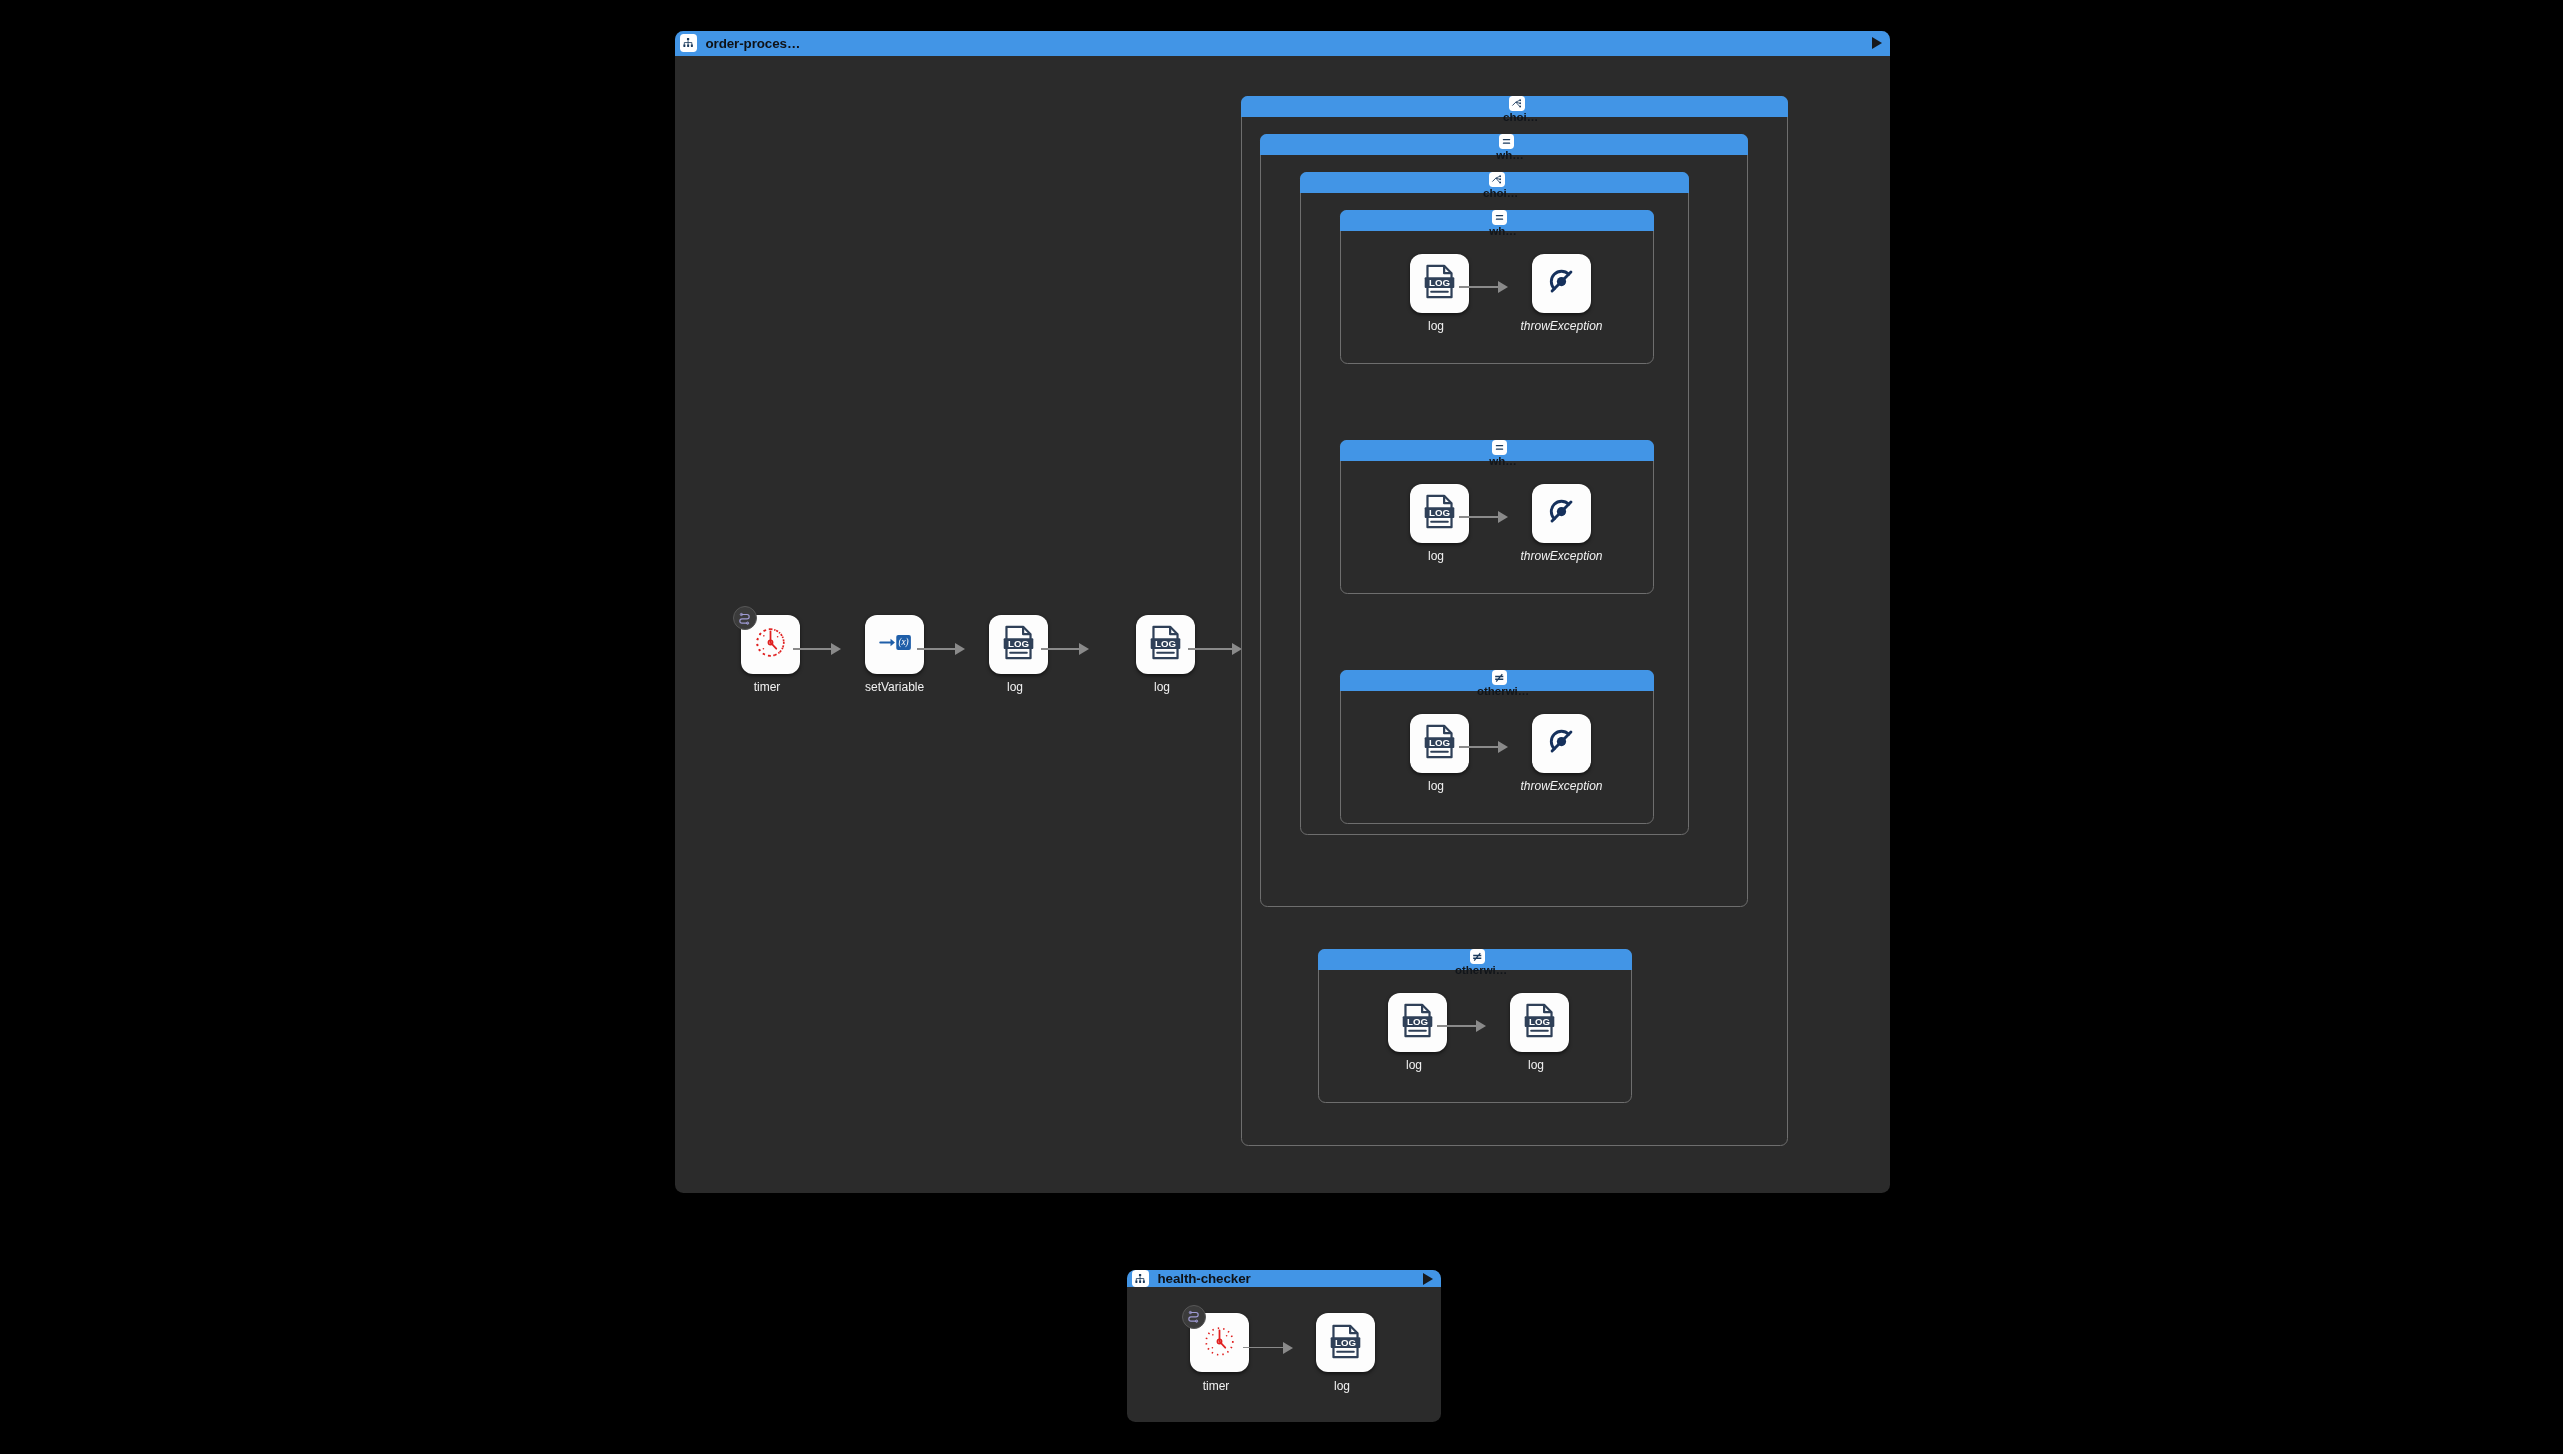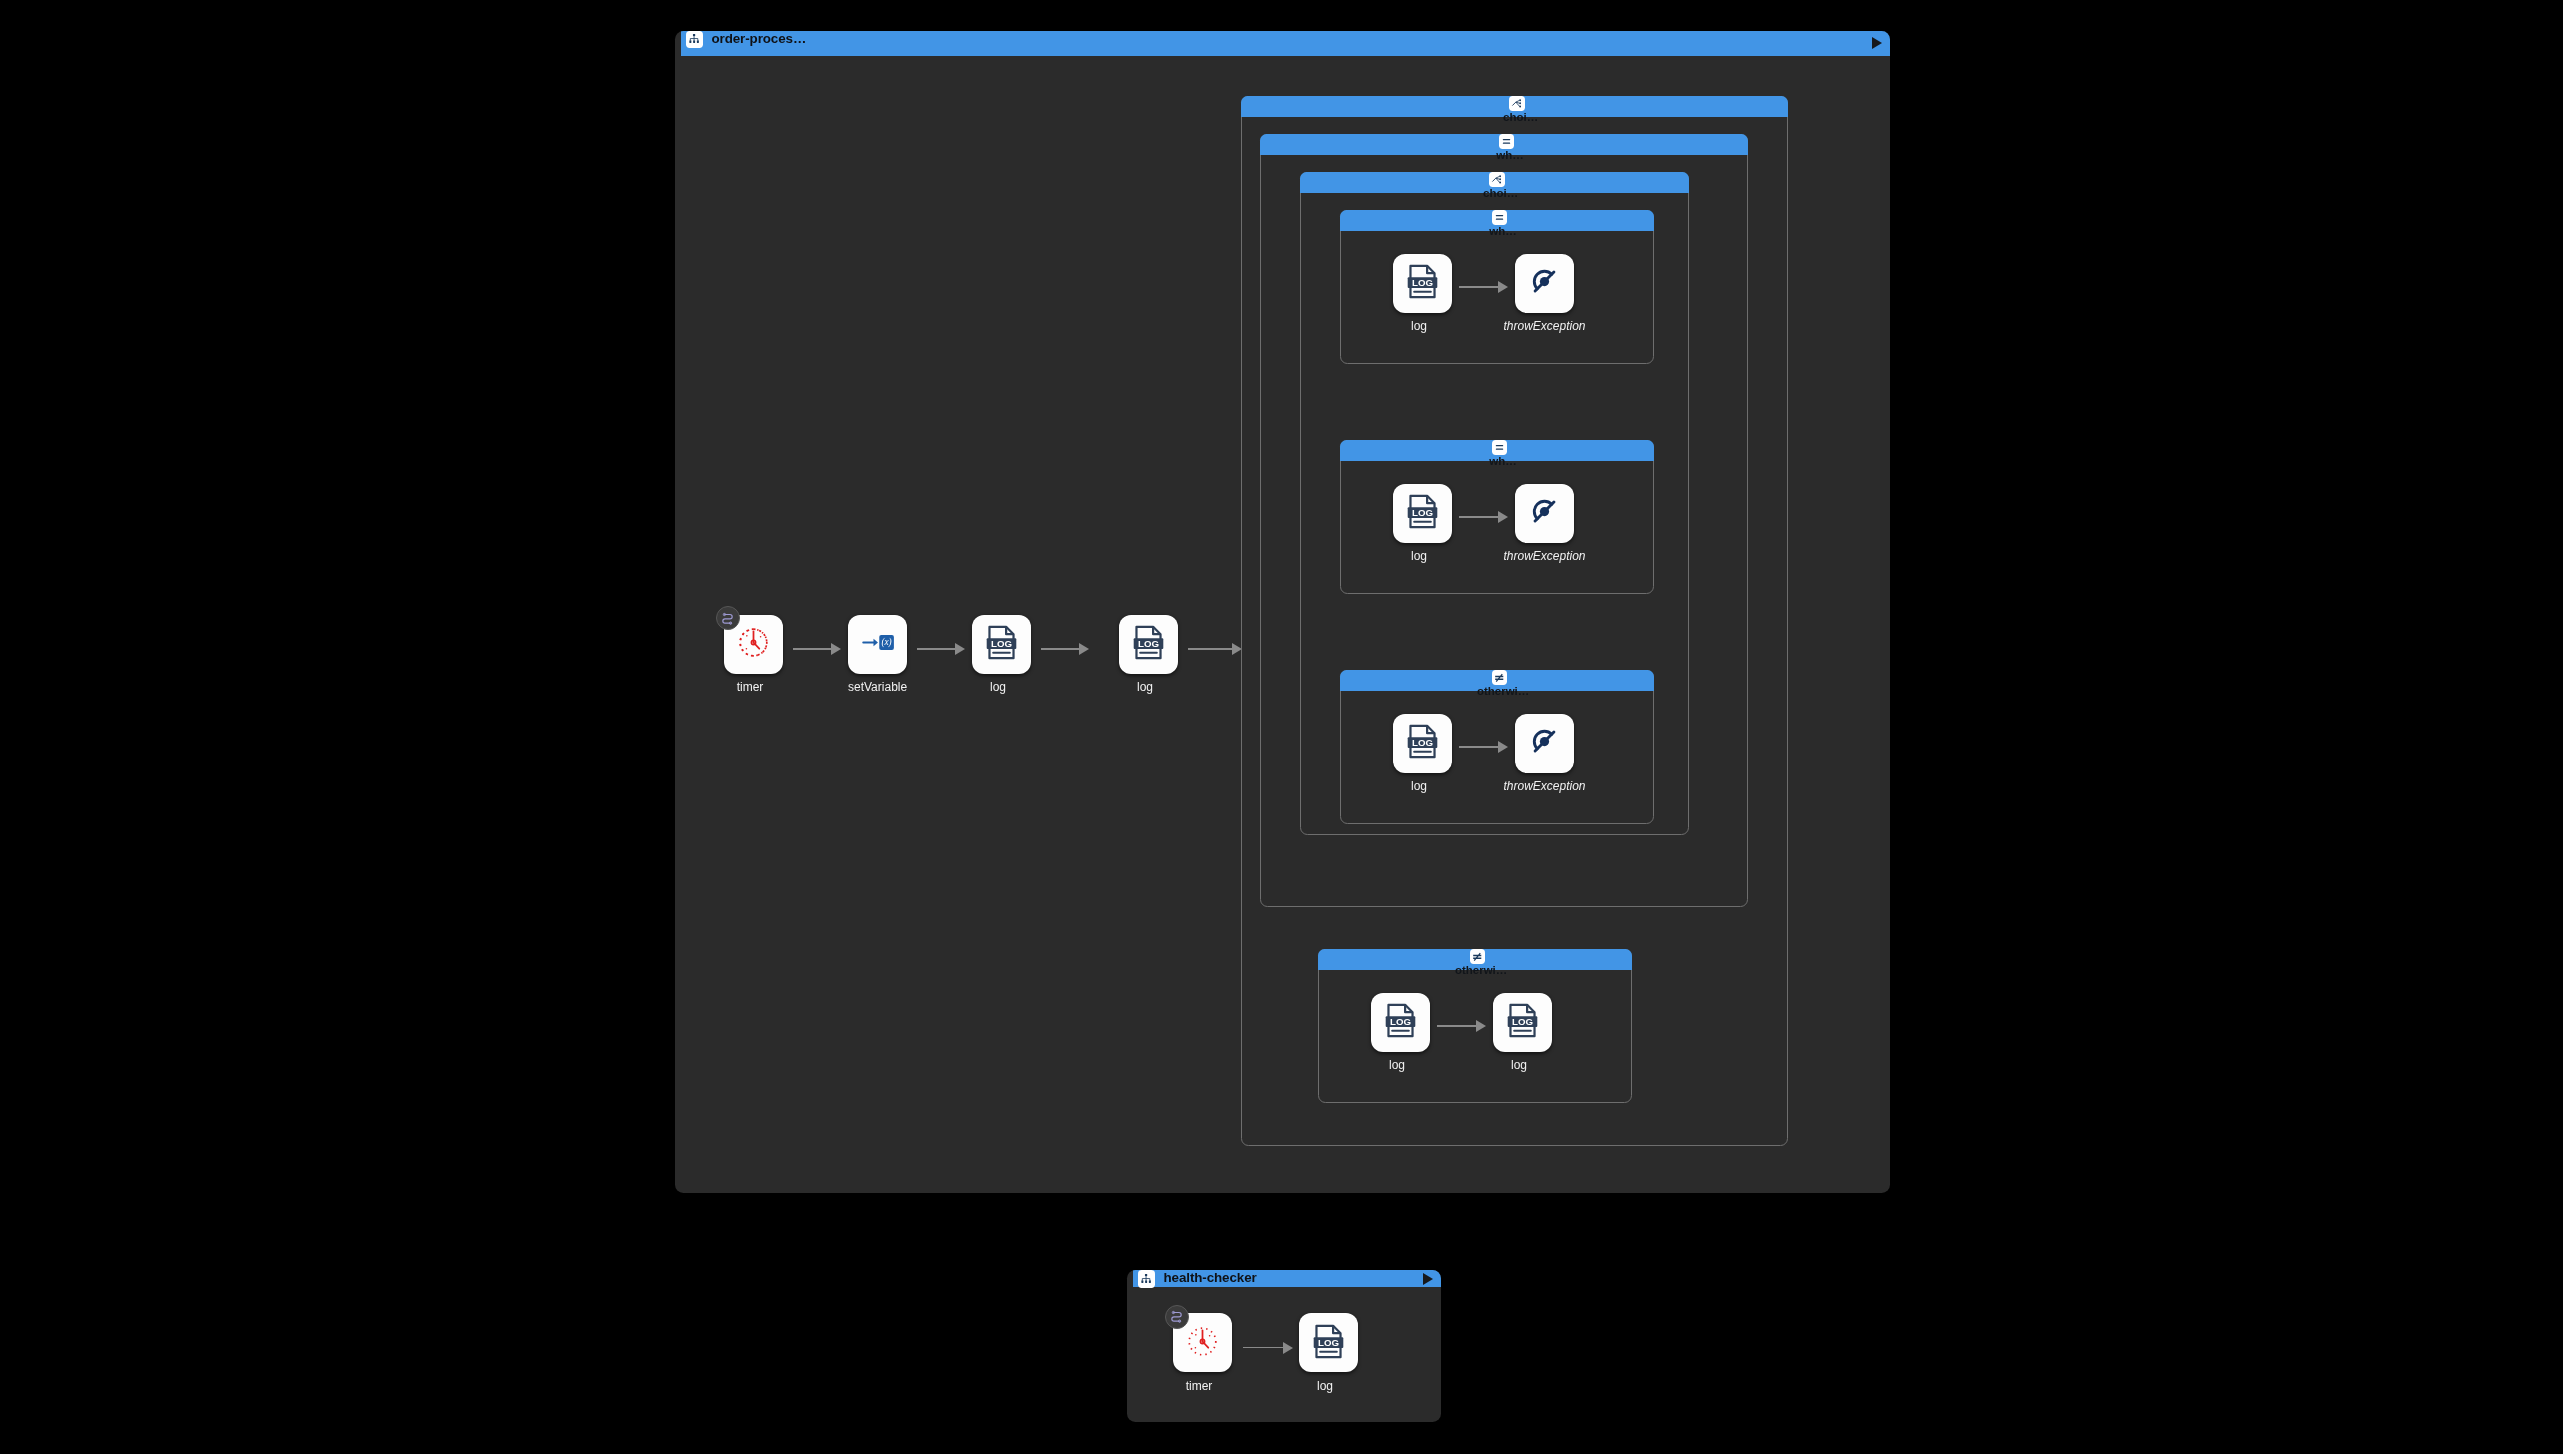--- a/index.html
+++ b/index.html
@@ -24,22 +24,22 @@
     background: #2b2b2b;
     border-radius: 8.3px;
     box-shadow: 0 1.8px 5.5px rgba(0,0,0,0.75);
     overflow: hidden;
   }
   .route-titlebar {
     position: relative;
     height: 25px;
     background: #4295e6;
     display: flex;
+    align-items: center;
     padding-left: 4.6px;
-    margin-left: 6px;
   }
   .route-title-text {
     font-size: 13.4px;
     font-weight: bold;
     color: #0f1115;
     letter-spacing: -0.1px;
     margin-left: 8.3px;
     white-space: nowrap;
   }
   .route-body { position: relative; width: 100%; height: calc(100% - 25px); }
@@ -94,20 +94,21 @@
     font-weight: bold;
     color: #11151a;
     margin-left: 7.4px;
     white-space: nowrap;
   }
 
   
   .node {
     position: absolute;
     width: 52px;
+    margin-left: 17px;
   }
   .node-tile {
     position: relative;
     width: 59px; height: 59px;
     background: #fdfdfd;
     border-radius: 12px;
     box-shadow: 0 1.8px 3.7px rgba(0,0,0,0.55);
     display: flex; align-items: center; justify-content: center;
     cursor: pointer;
   }

